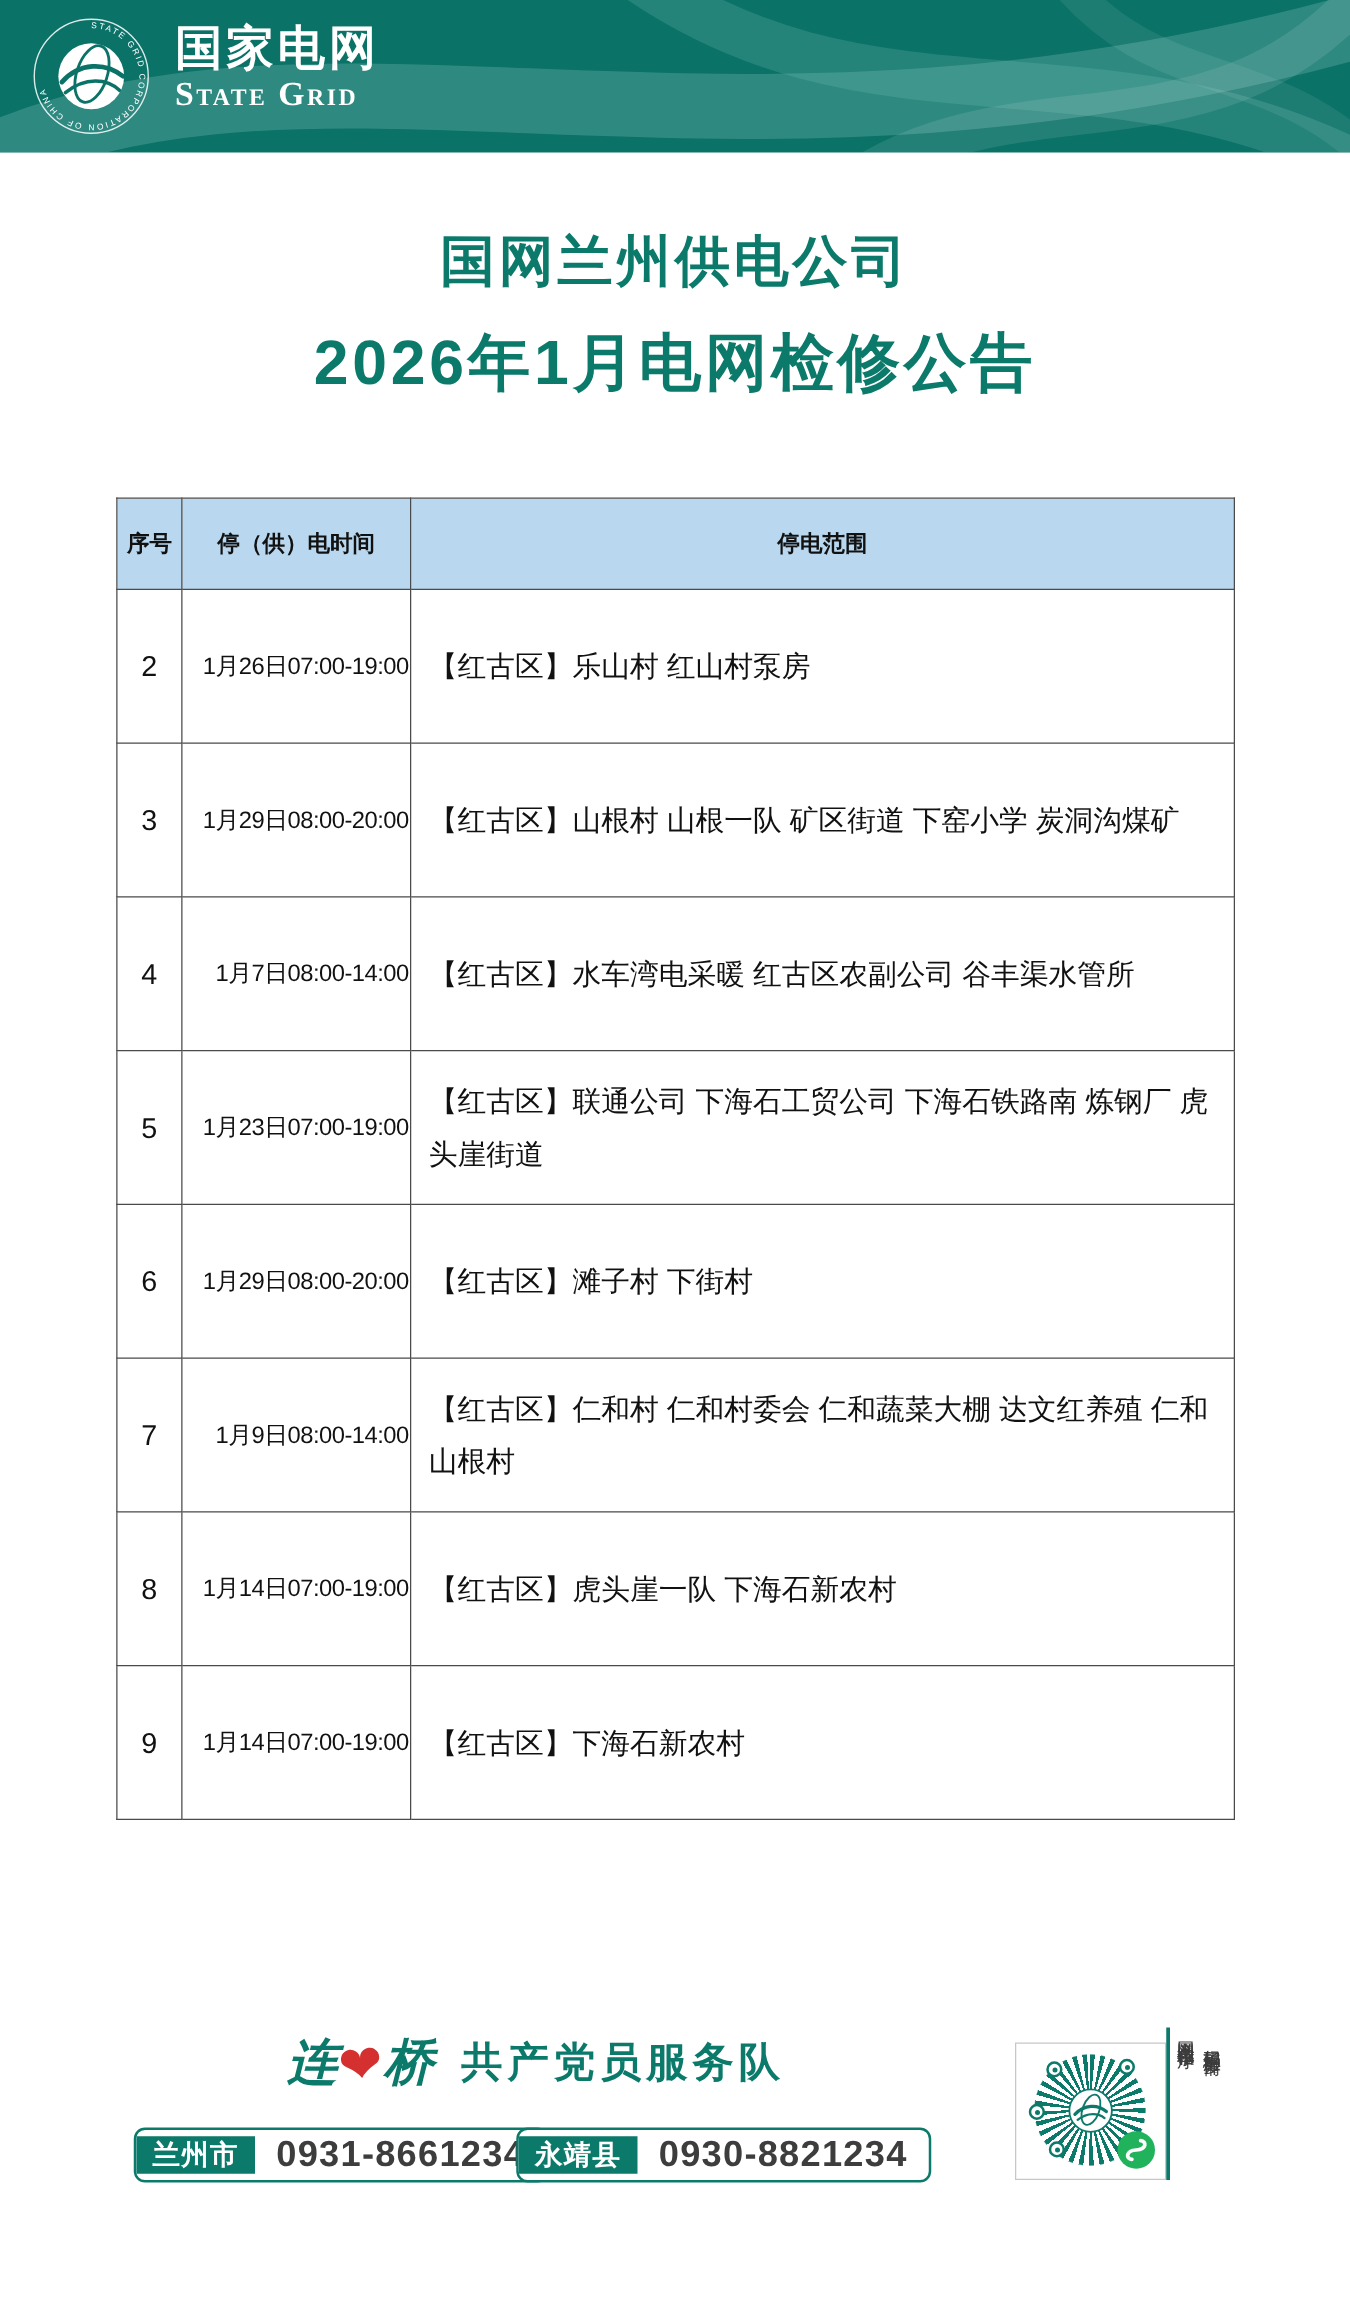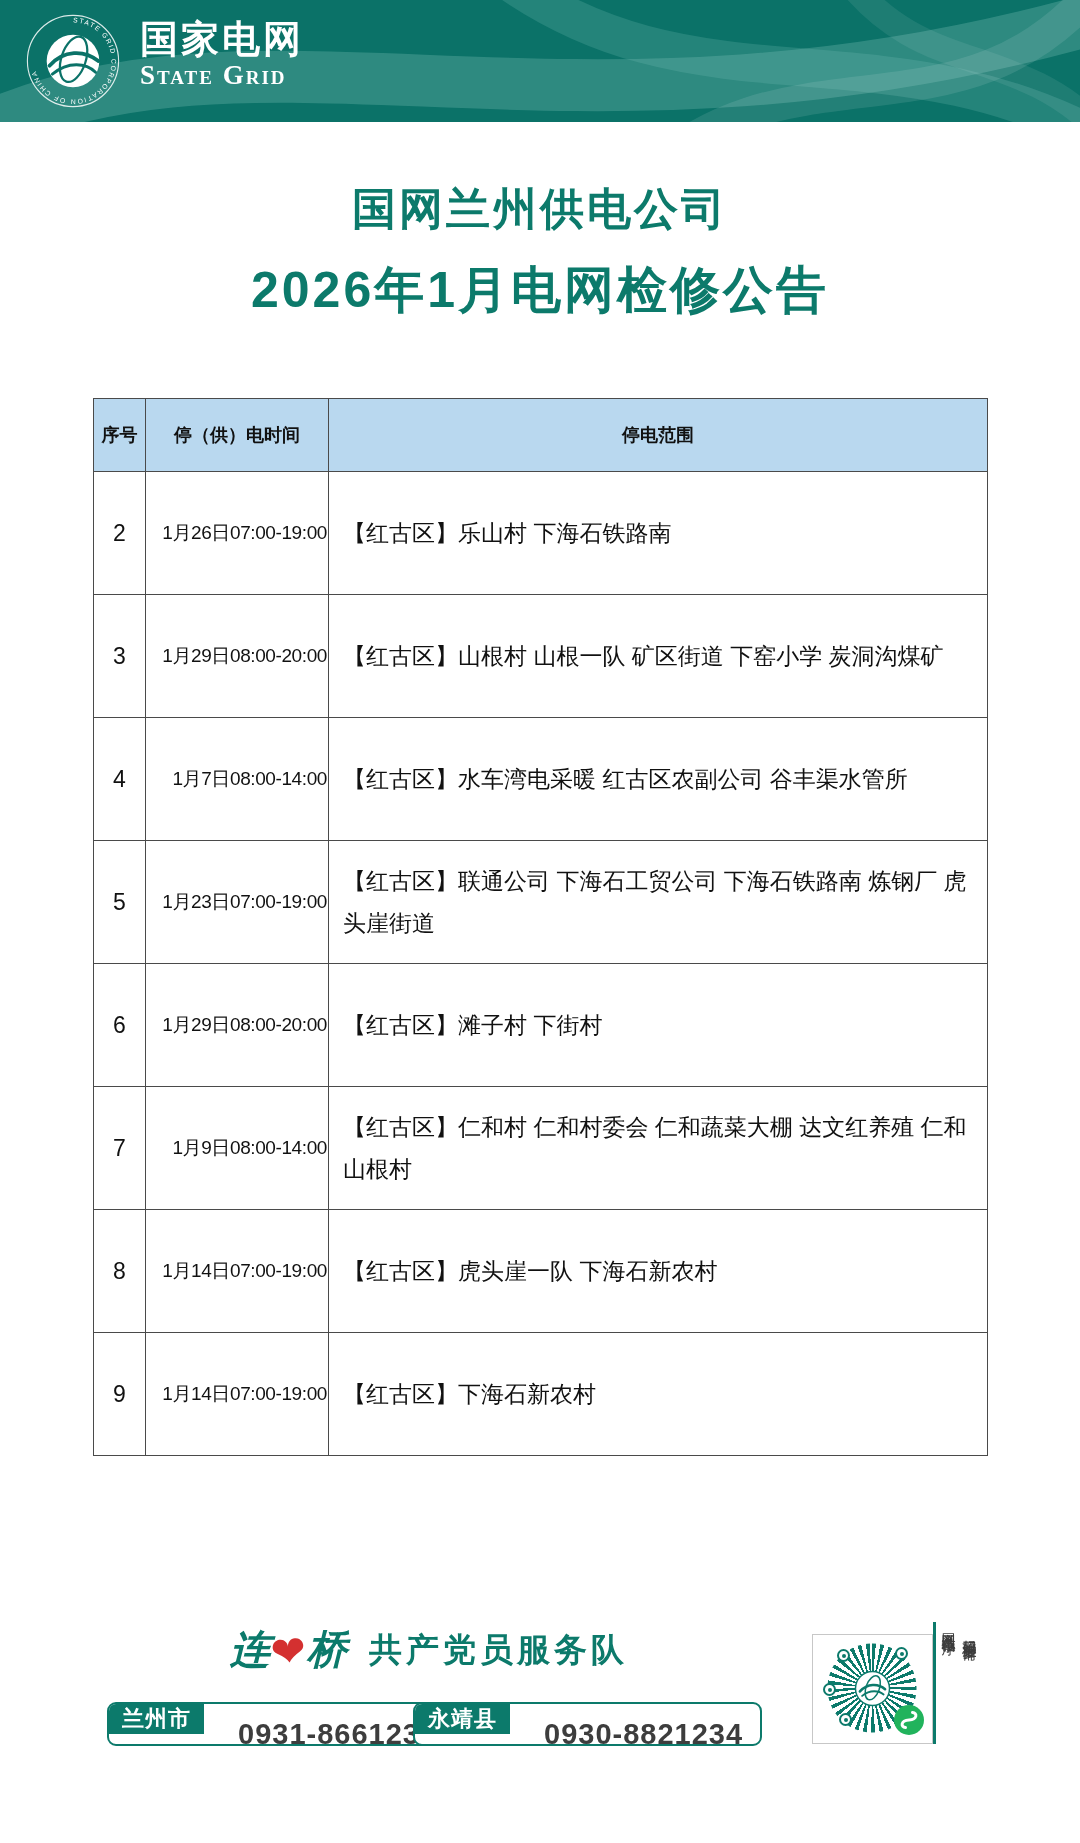--- a/index.html
+++ b/index.html
@@ -35,22 +35,22 @@
 
   
   .service-brand{position:absolute;left:93px;top:1622px;width:672px;text-align:center;white-space:nowrap;}
   .script{font-family:"Liberation Serif",serif;font-style:italic;font-weight:bold;font-size:40px;
           color:var(--accent-teal,#0c7a6b);}
   .heart{display:inline-block;font-size:42px;color:var(--heart-red,#d43030);transform:rotate(-6deg);
          margin:0 1px;vertical-align:-3px;font-style:normal;}
   .team{font-size:33px;font-weight:bold;color:var(--accent-teal,#0c7a6b);letter-spacing:4px;margin-left:22px;
         vertical-align:2px;}
 
-  .contact{position:absolute;top:1702px;height:40px;display:flex;align-items:flex-start;
-           border:2px solid var(--accent-teal,#0c7a6b);border-radius:9px;overflow:hidden;background:#fff;gap:17px;}
+  .contact{position:absolute;top:1702px;height:40px;display:flex;align-items:center;
+           border:2px solid var(--accent-teal,#0c7a6b);border-radius:9px;overflow:hidden;background:#fff;}
   .contact-1{left:107px;}
   .contact-2{left:413px;}
   .region{background:var(--accent-teal,#0c7a6b);color:#fff;font-weight:bold;font-size:22px;
           display:flex;align-items:center;padding:0 13px;letter-spacing:1px;}
   .phone{color:var(--phone-text,#3d3d3d);font-size:29px;font-weight:600;display:flex;align-items:center;
          padding:14px 17px;letter-spacing:1px;}
 
   
   .qr-box{position:absolute;left:812px;top:1634px;width:119px;height:108px;background:#fff;
           border:1px solid #c7c7c7;}
@@ -121,21 +121,21 @@
         <tr>
           <th>序号</th>
           <th>停（供）电时间</th>
           <th>停电范围</th>
         </tr>
       </thead>
       <tbody>
     <tr>
       <td class="c-no">2</td>
       <td class="c-time">1月26日07:00-19:00</td>
-      <td class="c-scope">【红古区】乐山村 下海石铁路南</td>
+      <td class="c-scope">【红古区】乐山村 红山村泵房</td>
     </tr>
 
     <tr>
       <td class="c-no">3</td>
       <td class="c-time">1月29日08:00-20:00</td>
       <td class="c-scope">【红古区】山根村 山根一队 矿区街道 下窑小学 炭洞沟煤矿</td>
     </tr>
 
     <tr>
       <td class="c-no">4</td>

